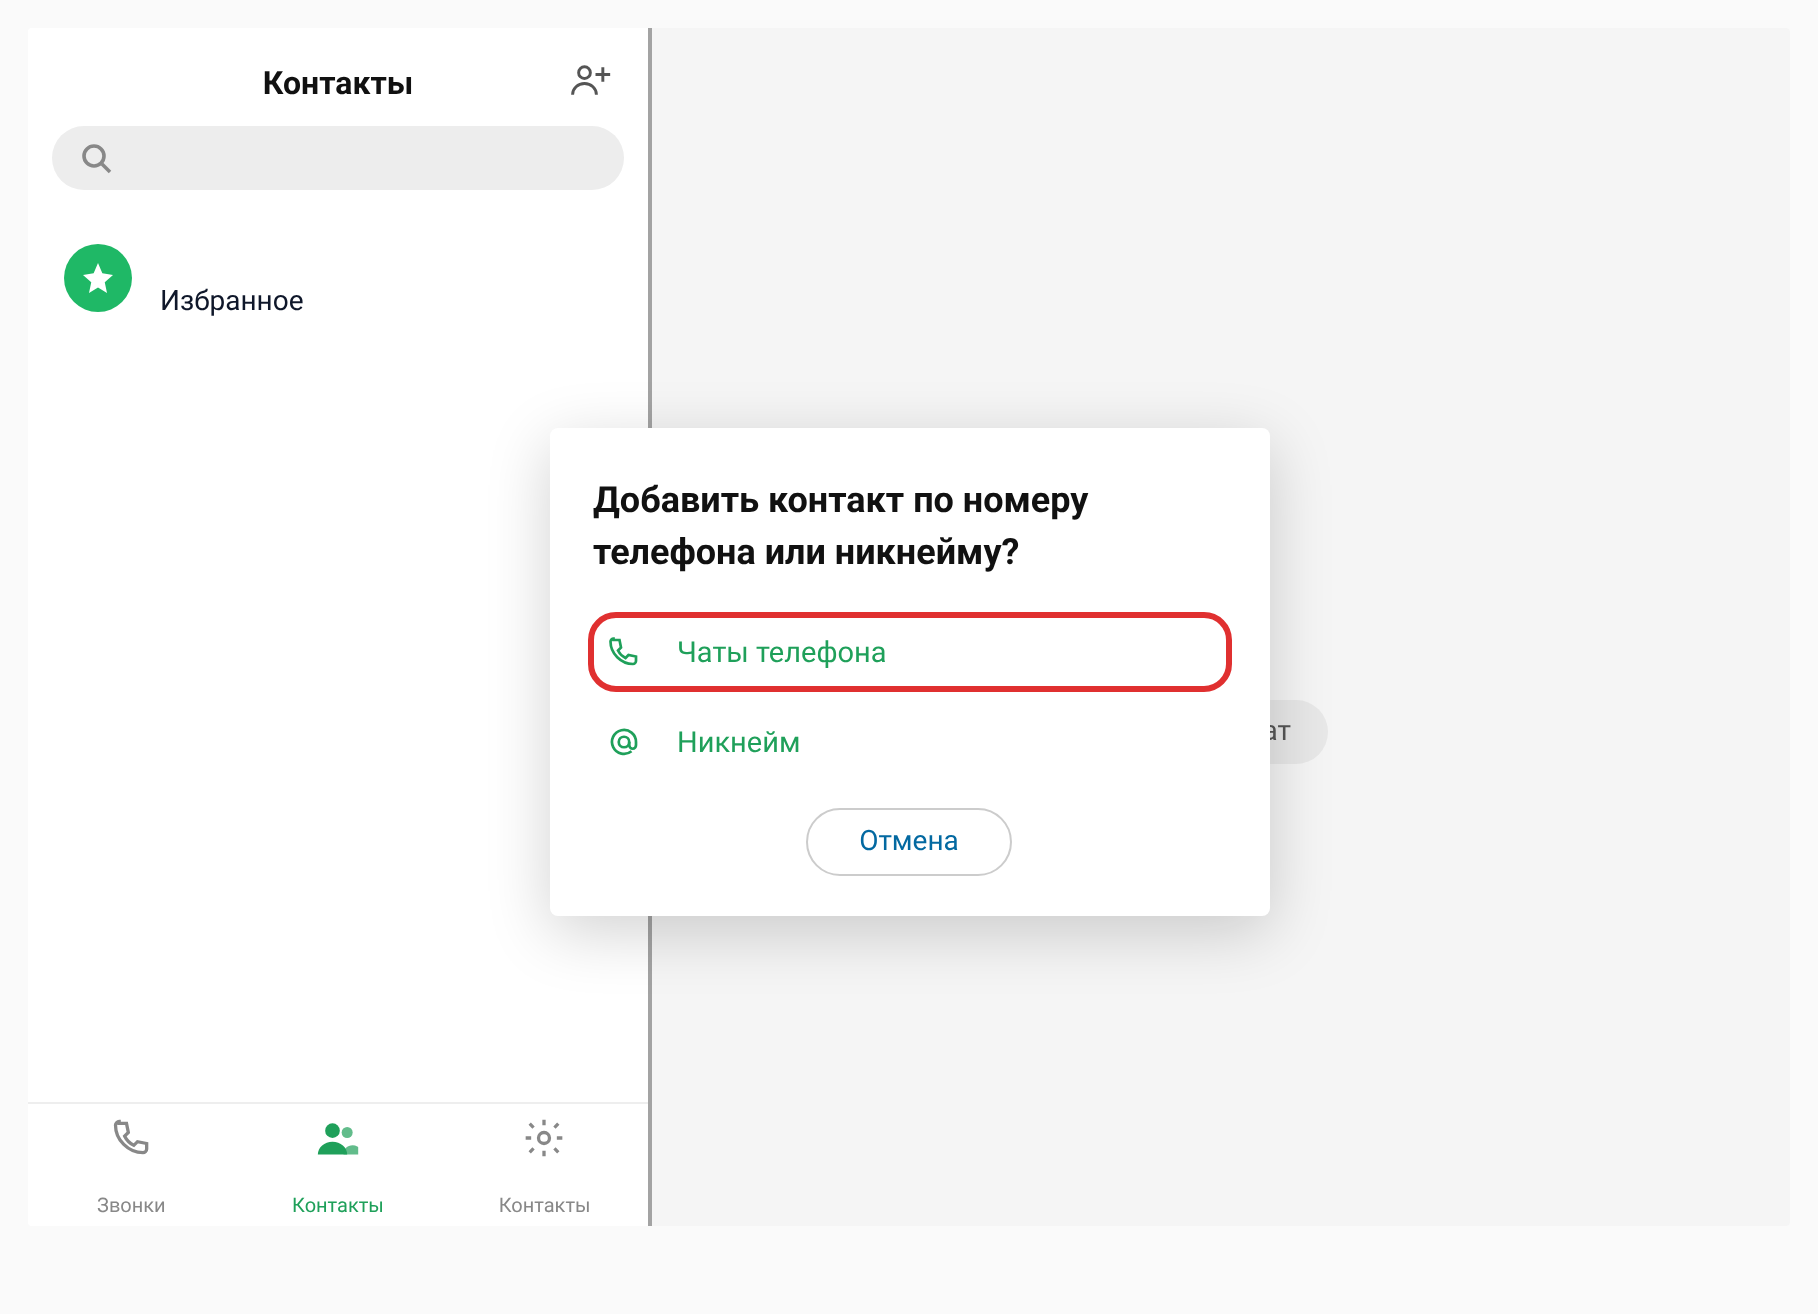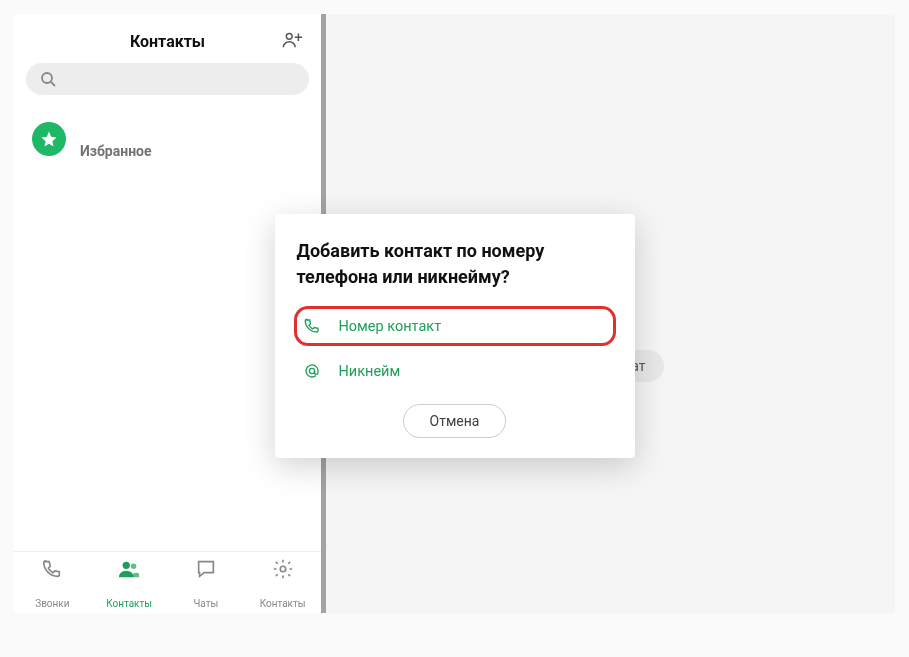--- a/index.html
+++ b/index.html
@@ -10,55 +10,55 @@
   .titlebar { display: flex; align-items: center; height: 30px; padding: 0 4px; }
   .titlebar-logo { width: 20px; height: 20px; border-radius: 50%; background: radial-gradient(circle, #4fb84f 0%, #2a7a2a 100%); border: 2px solid #1a1a1a; position: relative; margin-right: 8px; }
   .titlebar-logo::before { content: ""; position: absolute; inset: 2px; border-radius: 50%; background: radial-gradient(circle at center, transparent 30%, #1a5a1a 31%, #1a5a1a 35%, transparent 36%); }
   .titlebar-title { font-size: 13px; color: #222; }
   .titlebar-spacer { flex: 1; }
   .titlebar-btn { width: 40px; height: 28px; display: flex; align-items: center; justify-content: center; color: #666; font-size: 14px; cursor: pointer; }
   .titlebar-btn svg { width: 11px; height: 11px; }
   
   .app-body { display: flex; height: calc(100% - 30px); background: #fff; border-radius: 2px; overflow: hidden; }
   
-  .sidebar { width: 312px; background: #fff; display: flex; flex-direction: column; border-right: 5px solid #a3a3a3; }
+  .sidebar { width: 312px; background: #fff; display: flex; flex-direction: column; border-right: 2px solid #a3a3a3; }
   .sidebar-header { display: flex; align-items: center; justify-content: center; position: relative; padding: 18px 16px 12px; }
   .sidebar-title { font-size: 16px; font-weight: 700; color: #111; }
   .add-contact-btn { position: absolute; right: 18px; color: #555; cursor: pointer; }
   .add-contact-btn svg { width: 22px; height: 20px; }
   
   .search-wrap { padding: 0 12px 10px; }
   .search-box { display: flex; align-items: center; background: #ededed; border-radius: 18px; padding: 8px 14px; }
   .search-icon { color: #888; margin-right: 10px; }
   .search-icon svg { width: 16px; height: 16px; display: block; }
   .search-input { border: none; background: transparent; outline: none; font-size: 14px; color: #333; flex: 1; }
   .search-input::placeholder { color: #888; }
   
   .contact-list { flex: 1; padding: 6px 8px; }
   .contact-item { display: flex; align-items: center; padding: 8px 10px; border-radius: 6px; cursor: pointer; }
   .fav-avatar { width: 34px; height: 34px; border-radius: 50%; background: #1fb866; display: flex; align-items: center; justify-content: center; margin-right: 14px; }
   .fav-avatar svg { width: 18px; height: 18px; fill: #fff; }
-  .contact-name { font-size: 14px; color: #737373; font-weight: 700; margin-top: 24px; }
+  .contact-name { font-size: 14px; color: #0f172a; font-weight: 400; margin-top: 24px; }
   
   .bottom-nav { display: flex; border-top: 1px solid #eee; padding: 6px 0 4px; }
   .nav-item { flex: 1; display: flex; flex-direction: column; align-items: center; gap: 18px; cursor: pointer; color: #888; }
   .nav-item.active { color: #1fa05a; }
   .nav-item svg { width: 24px; height: 22px; }
   .nav-label { font-size: 10px; }
   
   .main-area { flex: 1; background: #f5f5f5; position: relative; display: flex; align-items: center; justify-content: center; }
   .chat-prompt { background: #e8e8e8; color: #555; padding: 8px 18px; border-radius: 18px; font-size: 14px; position: absolute; top: 336px; }
   
   .modal-overlay { position: absolute; inset: 0; display: flex; align-items: flex-start; justify-content: center; padding-top: 214px; pointer-events: none; }
   .modal { width: 360px; background: #fff; border-radius: 4px; box-shadow: 0 8px 32px rgba(0,0,0,0.18); padding: 24px 22px 20px; pointer-events: auto; }
   .modal-title { font-size: 18px; font-weight: 700; color: #111; line-height: 1.45; margin-bottom: 18px; }
   .modal-option { display: flex; align-items: center; padding: 10px 6px; cursor: pointer; color: #1fa05a; font-size: 14.5px; gap: 18px; border-radius: 6px; }
   .modal-option.highlighted { border: 3px solid #e03030; border-radius: 14px; padding: 8px 6px; margin: -2px -3px 6px; }
   .modal-option svg { width: 18px; height: 18px; flex-shrink: 0; }
-  .modal-cancel { display: block; margin: 14px auto 0; border: 1px solid #ccc; background: #fff; border-radius: 20px; padding: 8px 26px; font-size: 14px; color: #404040; cursor: pointer; }
+  .modal-cancel { display: block; margin: 14px auto 0; border: 1px solid #ccc; background: #fff; border-radius: 20px; padding: 8px 26px; font-size: 14px; color: #0369a1; cursor: pointer; }
 </style>
 </head>
 <body>
 
 <div class="outer-frame">
 
   <div class="app-body">
     <div class="sidebar">
       <div class="sidebar-header">
         <div class="sidebar-title">Контакты</div>
@@ -105,47 +105,41 @@
           <svg viewBox="0 0 24 24" fill="currentColor">
               <circle cx="9" cy="8" r="4"></circle>
               <path d="M1 21c0-4 3.6-7 8-7s8 3 8 7H1z"></path>
               <circle cx="17" cy="9" r="3" opacity="0.7"></circle>
               <path d="M15 21c0-3 2-5 5-5 2 0 3 1 3 1v4h-8z" opacity="0.7"></path>
             </svg>
           <span class="nav-label">Контакты</span>
         </div>
         <div class="nav-item">
           <svg viewBox="0 0 24 24" fill="none" stroke="currentColor" stroke-width="1.8">
-              <path d="M4 4h16v12H10l-5 4v-4H4V4z"></path>
-            </svg>
-          <span class="nav-label">Чаты</span>
-        </div>
-        <div class="nav-item">
-          <svg viewBox="0 0 24 24" fill="none" stroke="currentColor" stroke-width="1.8">
               <circle cx="12" cy="12" r="3"></circle>
               <path d="M12 2v3M12 19v3M4.2 4.2l2.1 2.1M17.7 17.7l2.1 2.1M2 12h3M19 12h3M4.2 19.8l2.1-2.1M17.7 6.3l2.1-2.1"></path>
             </svg>
           <span class="nav-label">Контакты</span>
         </div>
       </div>
     </div>
 
     <div class="main-area">
       <div class="chat-prompt">берите чат</div>
     </div>
   </div>
 
   <div class="modal-overlay">
     <div class="modal">
       <div class="modal-title">Добавить контакт по номеру телефона или никнейму?</div>
       <div class="modal-option highlighted">
         <svg viewBox="0 0 24 24" fill="none" stroke="currentColor" stroke-width="1.8">
             <path d="M5 3c-1 0-2 1-2 2 0 8 7 15 15 15 1 0 2-1 2-2v-3l-5-1-2 2c-2-1-4-3-5-5l2-2-1-5H5z"></path>
           </svg>
-        <span>Номер контакт</span>
+        <span>Чаты телефона</span>
       </div>
       <div class="modal-option">
         <svg viewBox="0 0 24 24" fill="none" stroke="currentColor" stroke-width="1.8">
             <circle cx="12" cy="12" r="3.5"></circle>
             <path d="M15.5 12v2c0 1.4 1 2.5 2.3 2.5S20 15.4 20 14v-2a8 8 0 1 0-3 6.2"></path>
           </svg>
         <span>Никнейм</span>
       </div>
       <button class="modal-cancel">Отмена</button>
     </div>

